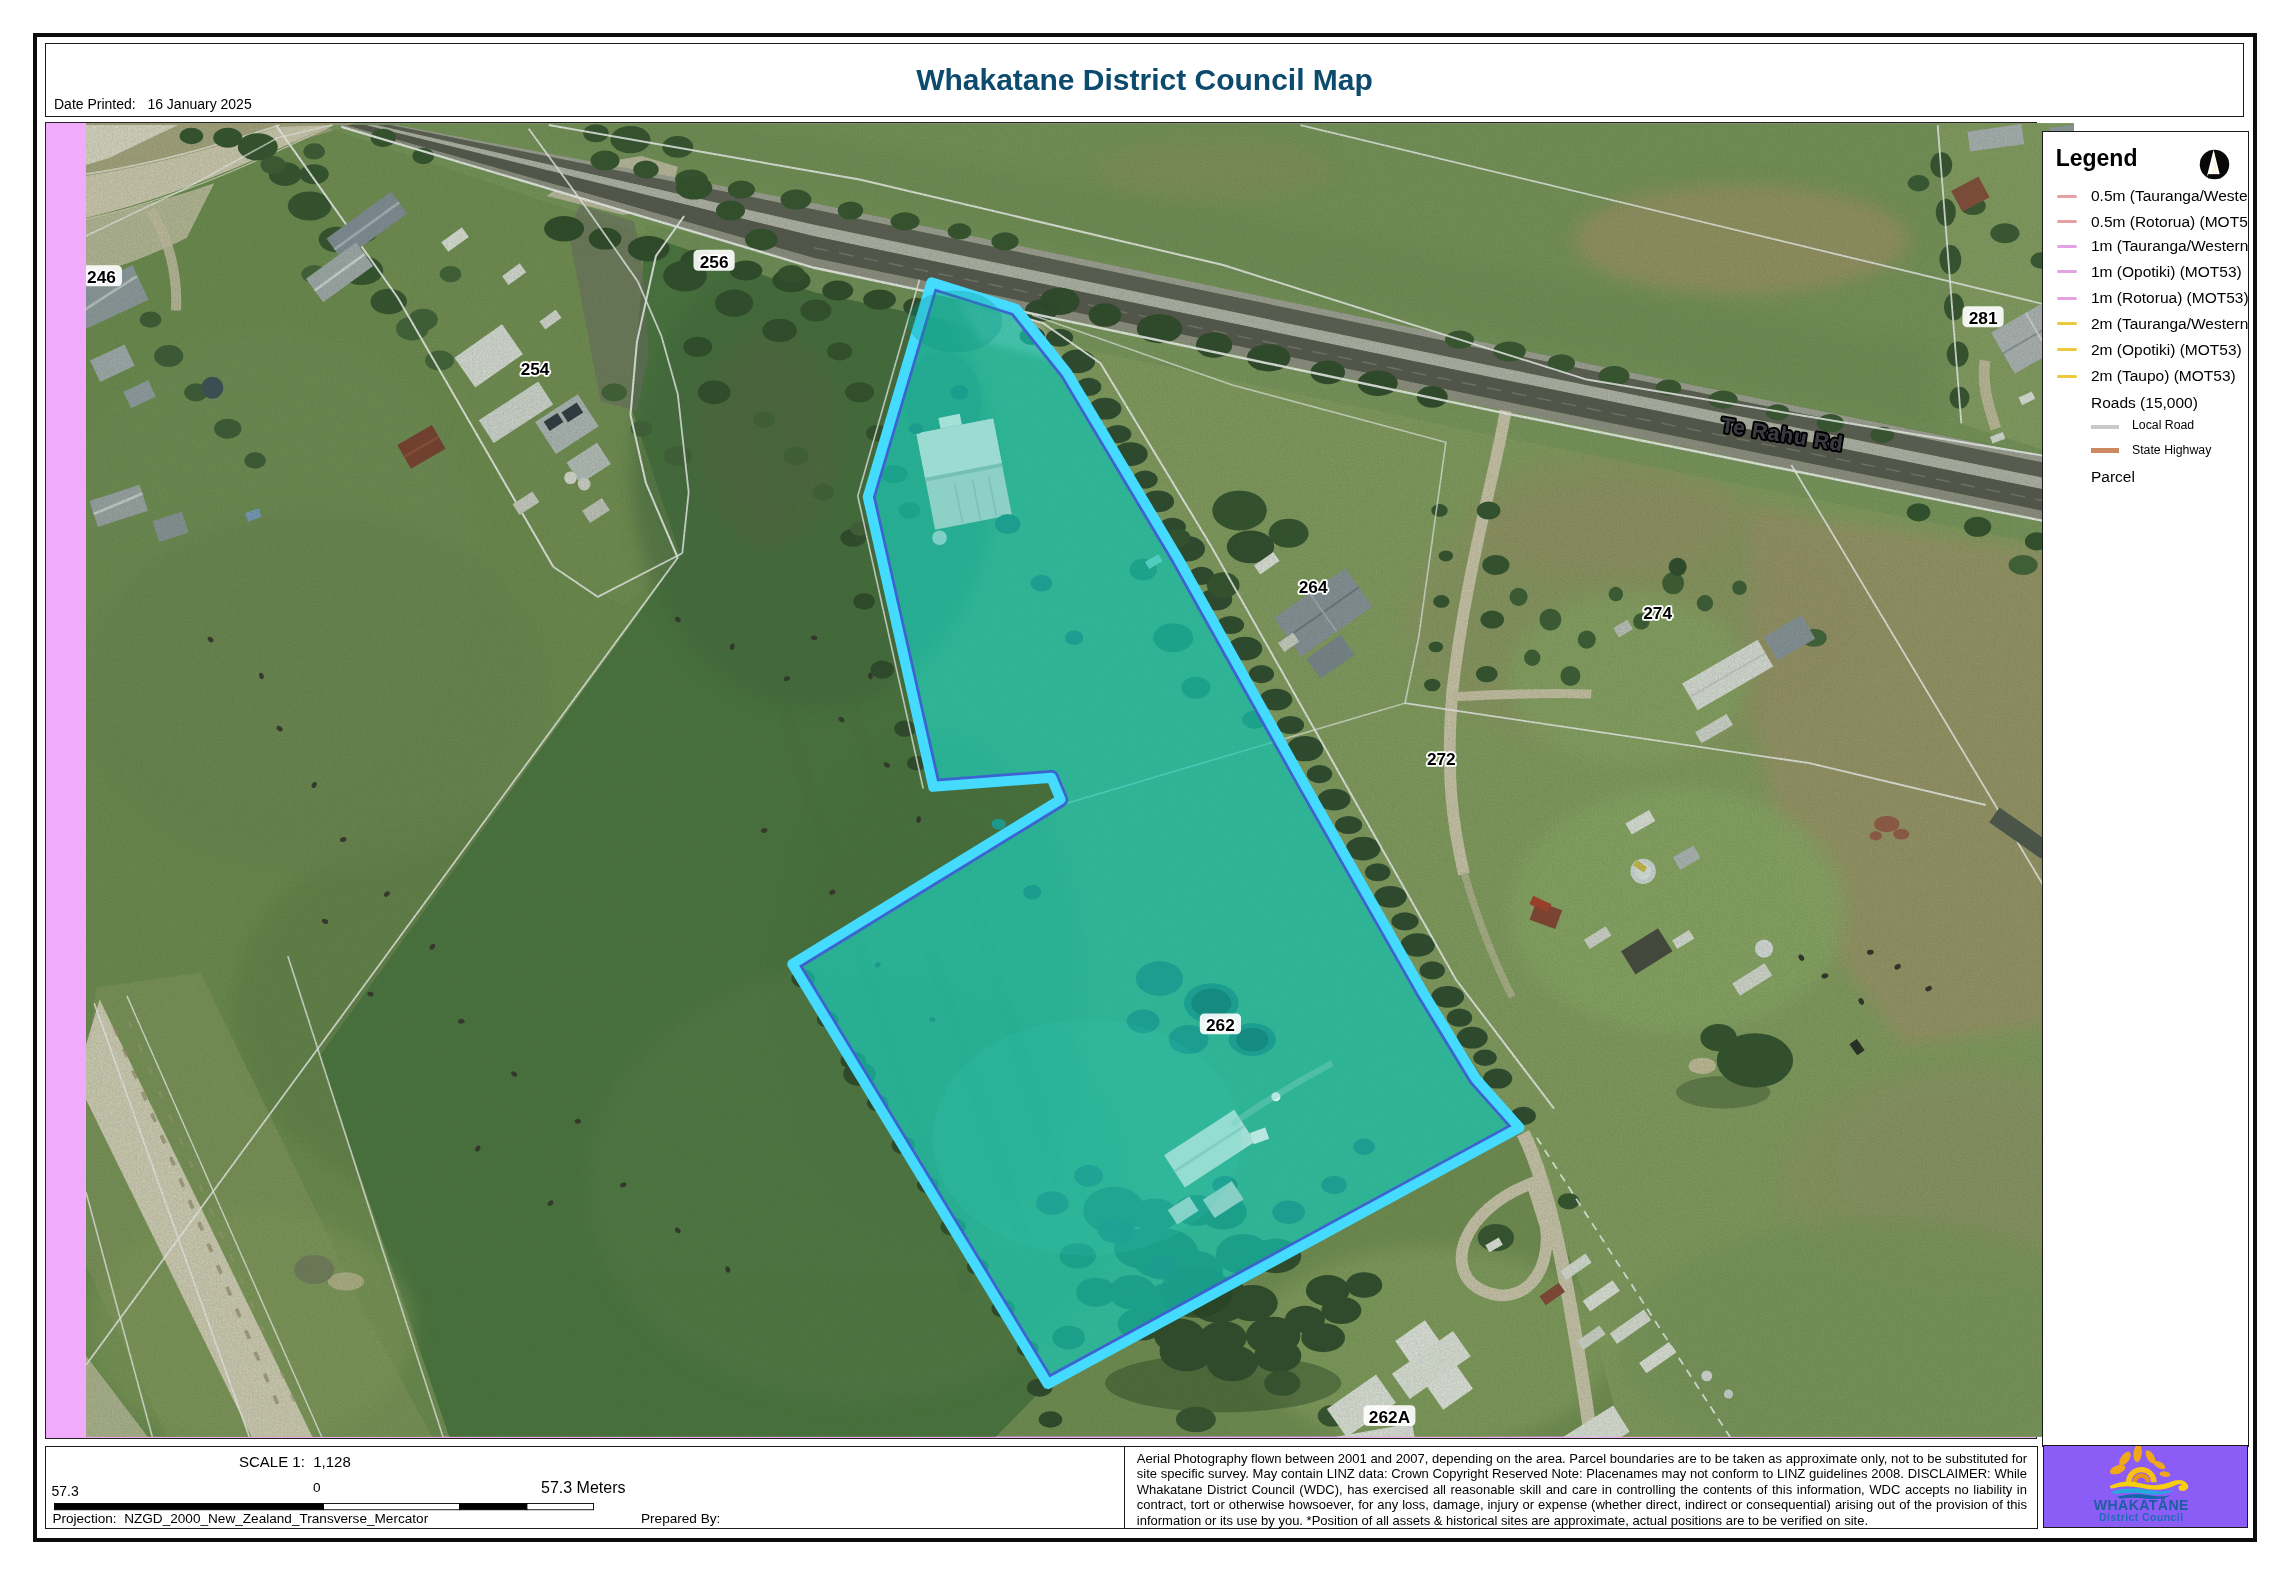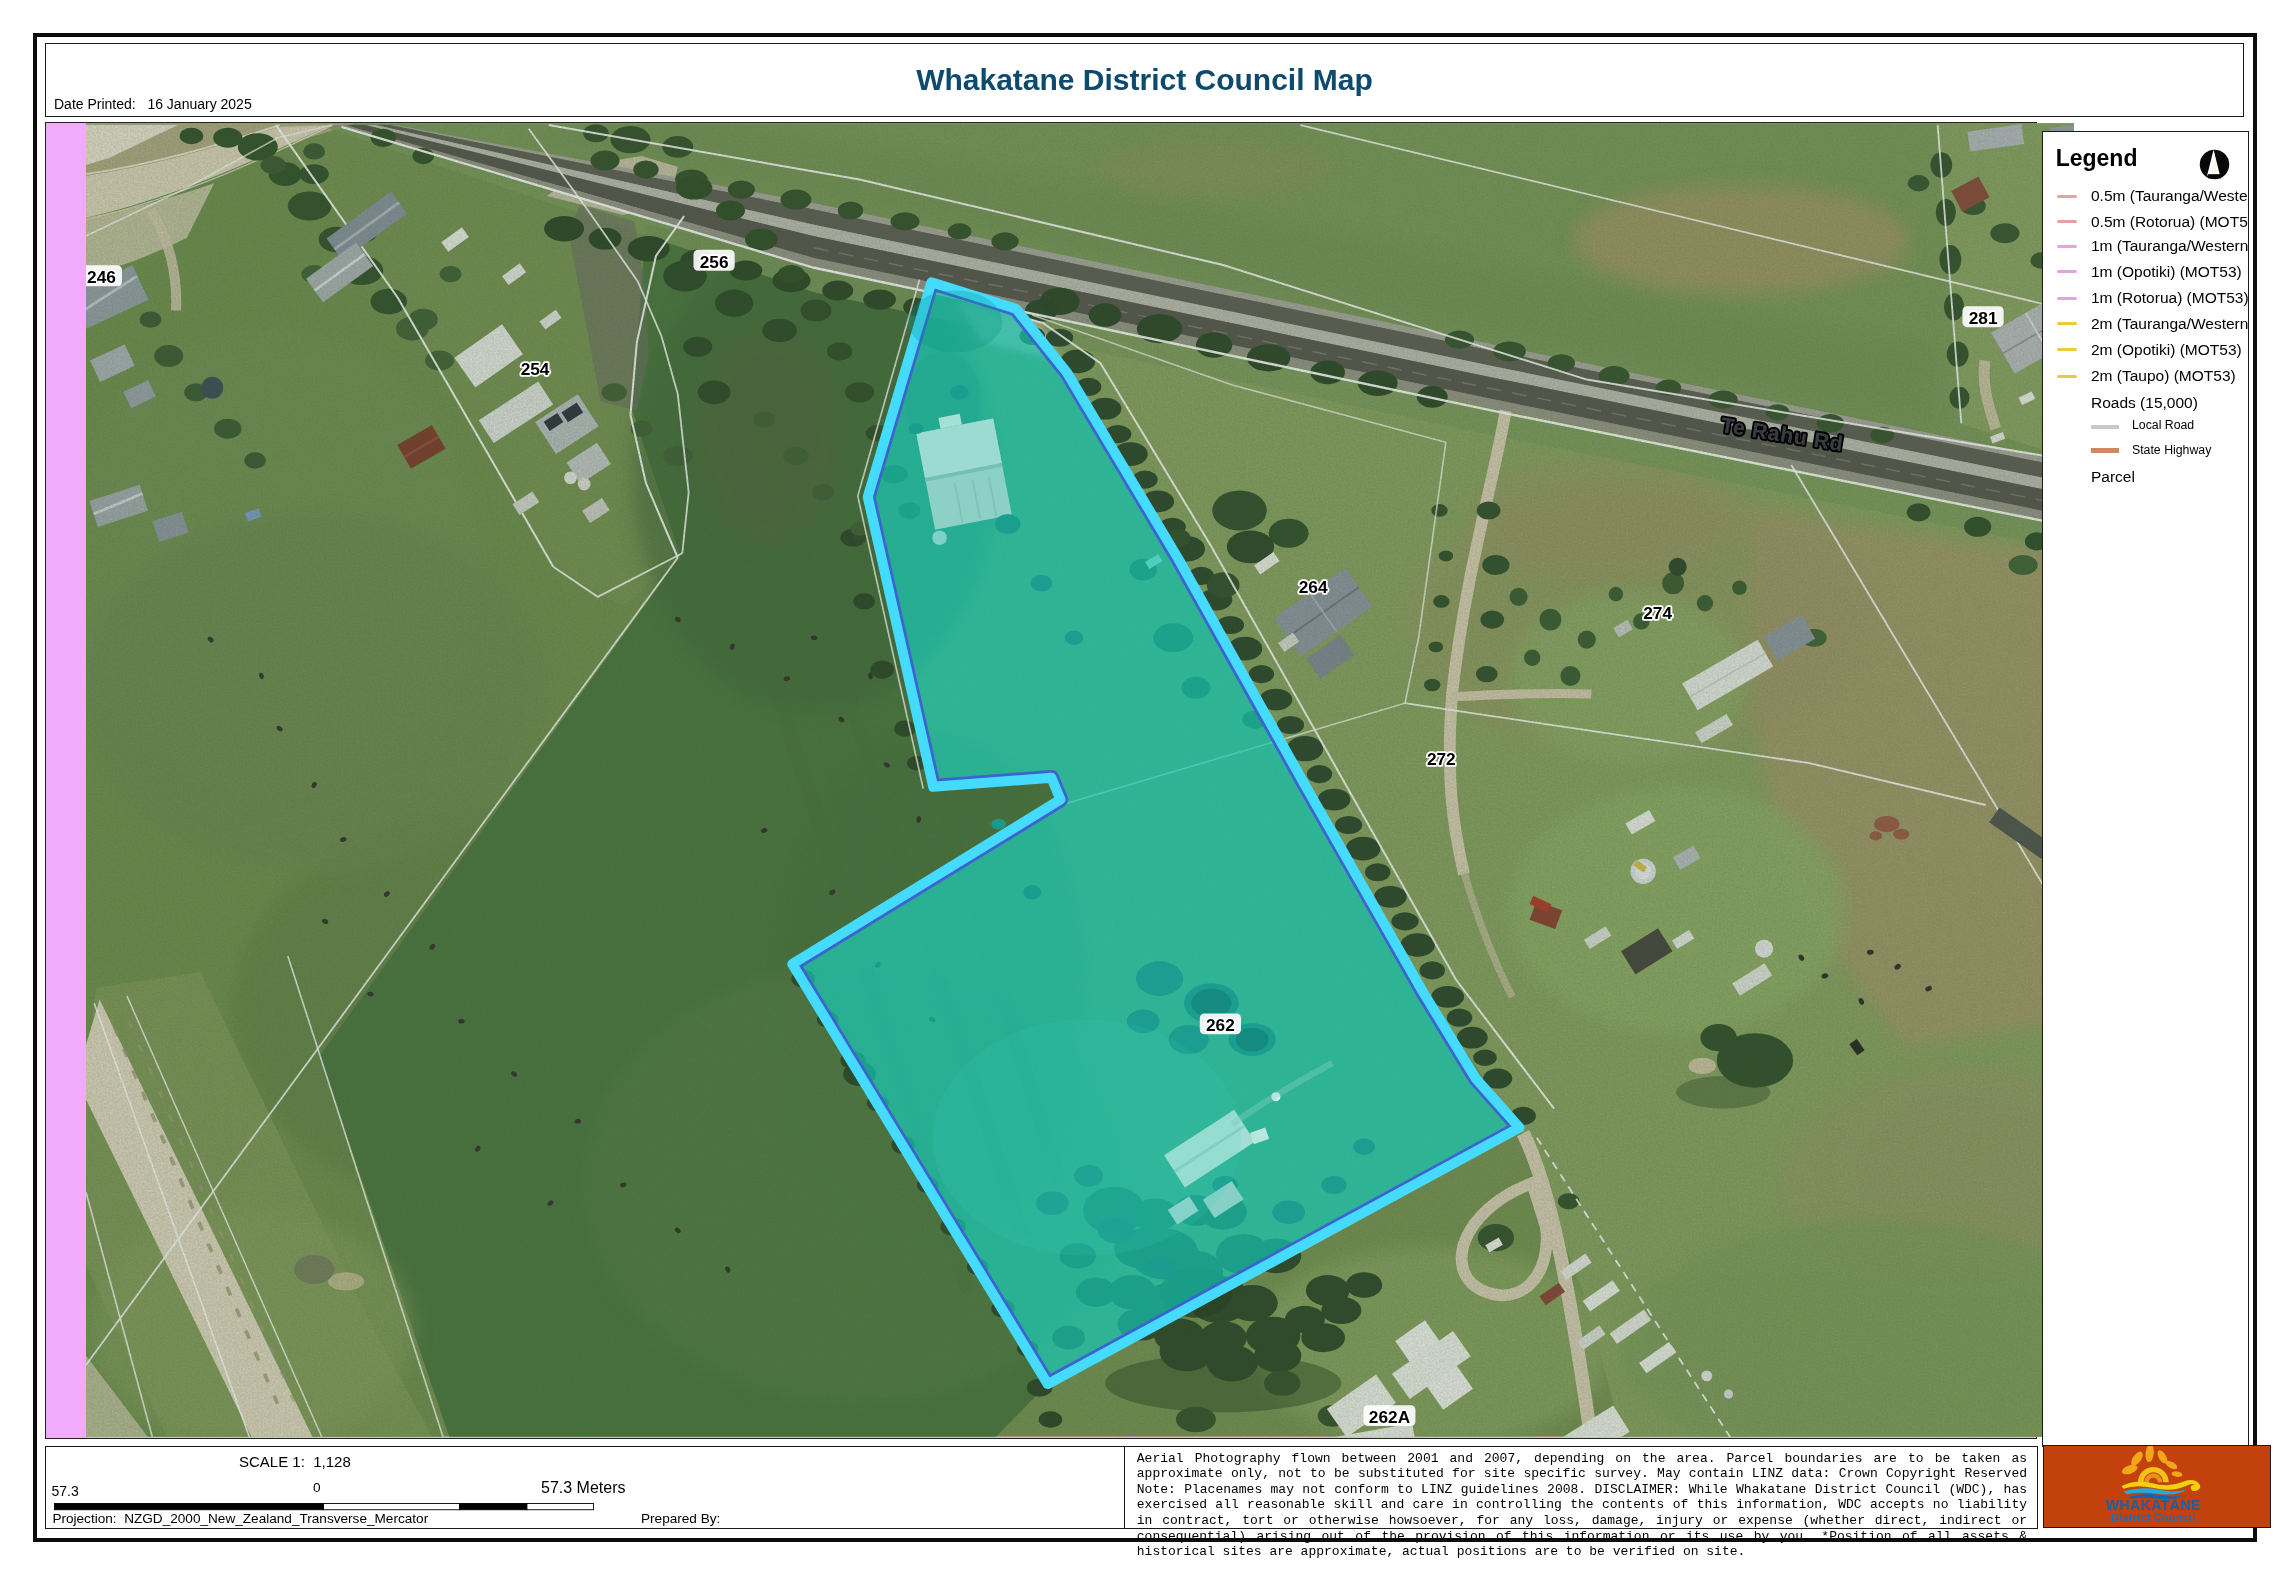--- a/index.html
+++ b/index.html
@@ -7,24 +7,24 @@
         font-family:"Liberation Sans",sans-serif;}
   .abs{position:absolute;}
   #outer{left:33px;top:33px;width:2224px;height:1509px;border:4.5px solid #0c0c0c;box-sizing:border-box;}
   #titlebox{left:45px;top:43px;width:2199px;height:74px;border:1.8px solid #1a1a1a;box-sizing:border-box;background:#fff;}
   #title{width:100%;text-align:center;font-size:30px;font-weight:bold;color:#0c4a6e;margin-top:19px;letter-spacing:0px;}
   #dateprinted{left:54px;top:96px;font-size:14px;color:#000;}
   #mapbox{left:45px;top:122px;width:1992px;height:1317px;border:1.8px solid #222;box-sizing:border-box;background:#f0abfc;padding-left:40px;}
   #legendbox{left:2042px;top:131px;width:207px;height:1316px;border:1.8px solid #1a1a1a;box-sizing:border-box;background:#fff;overflow:hidden;}
   #b1{left:45px;top:1446px;width:1080px;height:83px;border:1.8px solid #1a1a1a;box-sizing:border-box;background:#fff;}
   #b2{left:1124px;top:1446px;width:914px;height:83px;border:1.8px solid #1a1a1a;box-sizing:border-box;background:#fff;}
-  #b3{left:2043px;top:1445px;width:228px;height:83px;border:1.8px solid #1a1a1a;box-sizing:border-box;background:#c2410c;padding-left:12px;}
+  #b3{left:2043px;top:1445px;width:205px;height:83px;border:1.8px solid #1a1a1a;box-sizing:border-box;background:#8b5cf6;}
   .leg-row{position:absolute;left:12.7px;font-size:15.5px;color:#000;white-space:nowrap;}
   .leg-swatch{position:absolute;left:13.6px;width:20px;height:2.7px;border-radius:1.8px;}
-  #disc{margin:3.6px 10px 0 11.8px;font-size:13px;line-height:15.6px;text-align:justify;color:#000;font-family:Liberation Mono, monospace;}
+  #disc{margin:3.6px 10px 0 11.8px;font-size:13px;line-height:15.6px;text-align:justify;color:#000;}
 </style>
 </head>
 <body>
 <div id="page">
   <div id="outer" class="abs"></div>
   <div id="titlebox" class="abs">
       <div id="title">Whakatane District Council Map</div>
     </div>
   <div id="dateprinted" class="abs">Date Printed:&nbsp;&nbsp; 16 January 2025</div>
 

